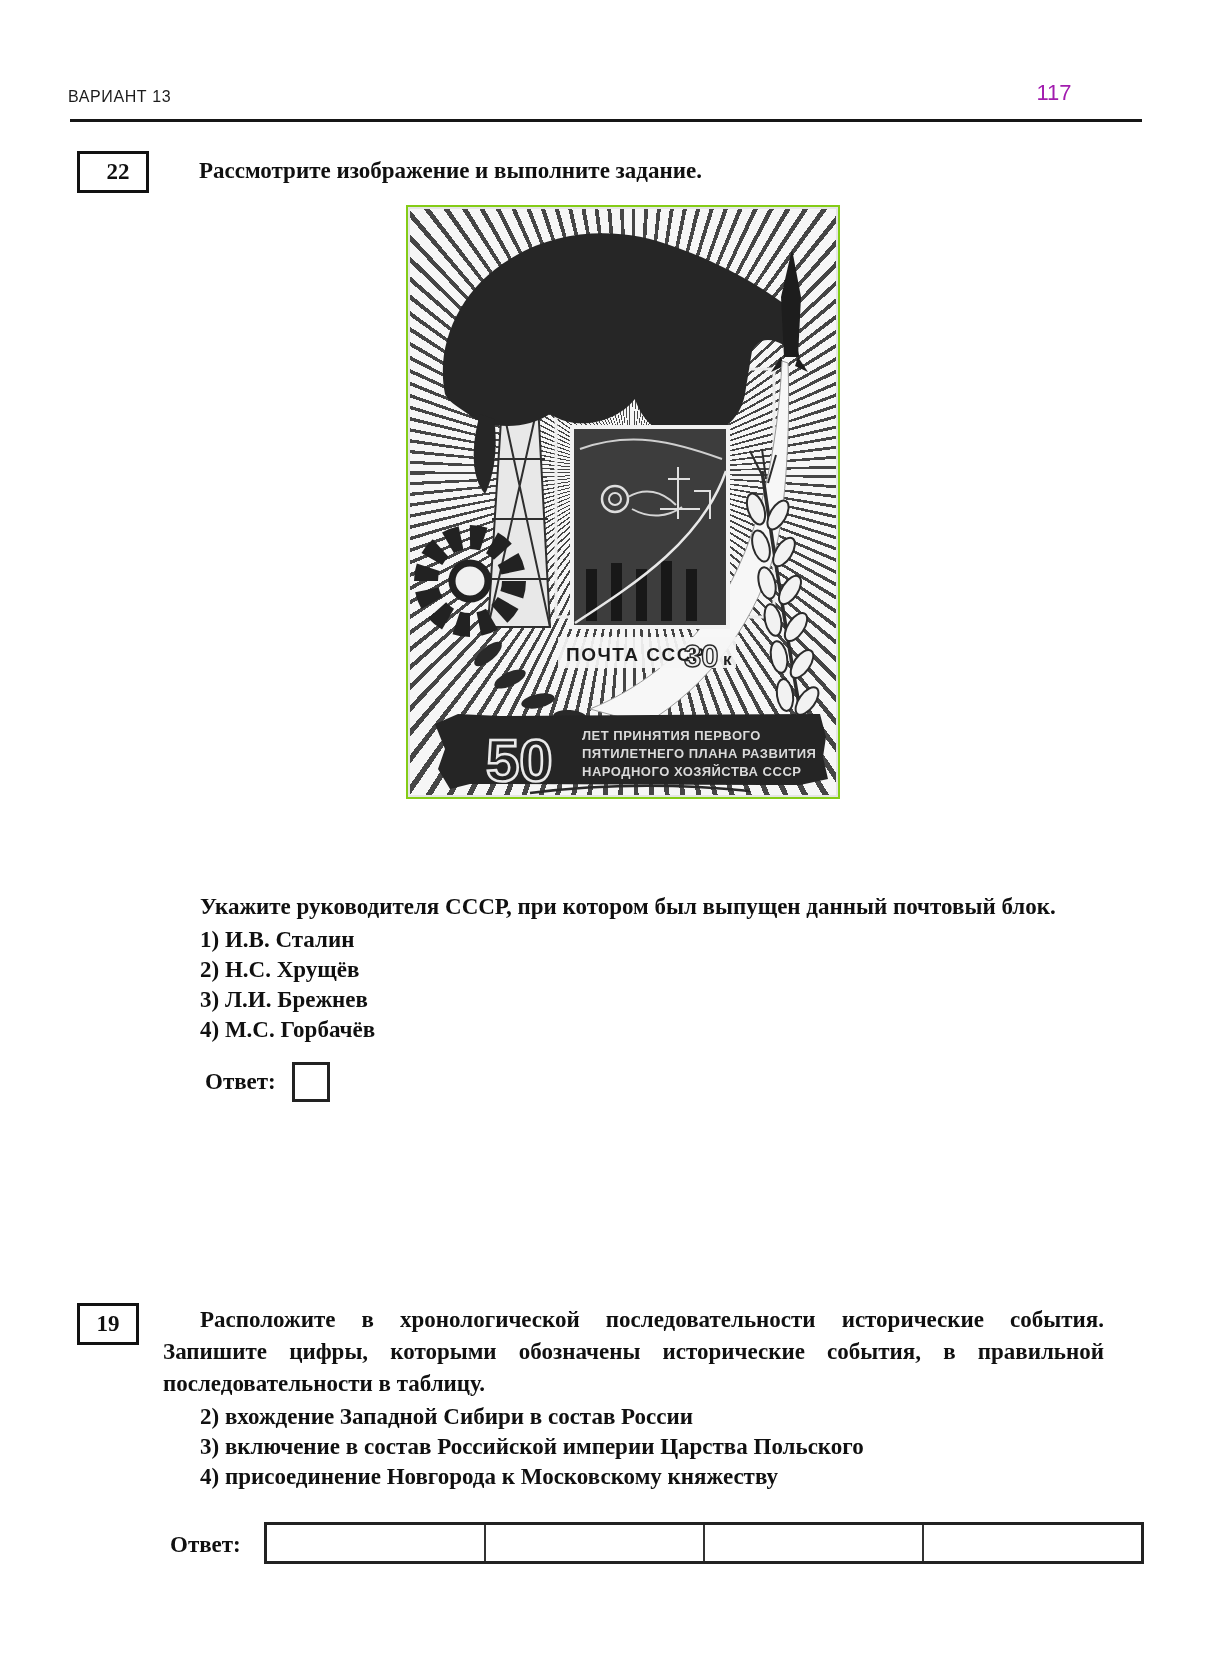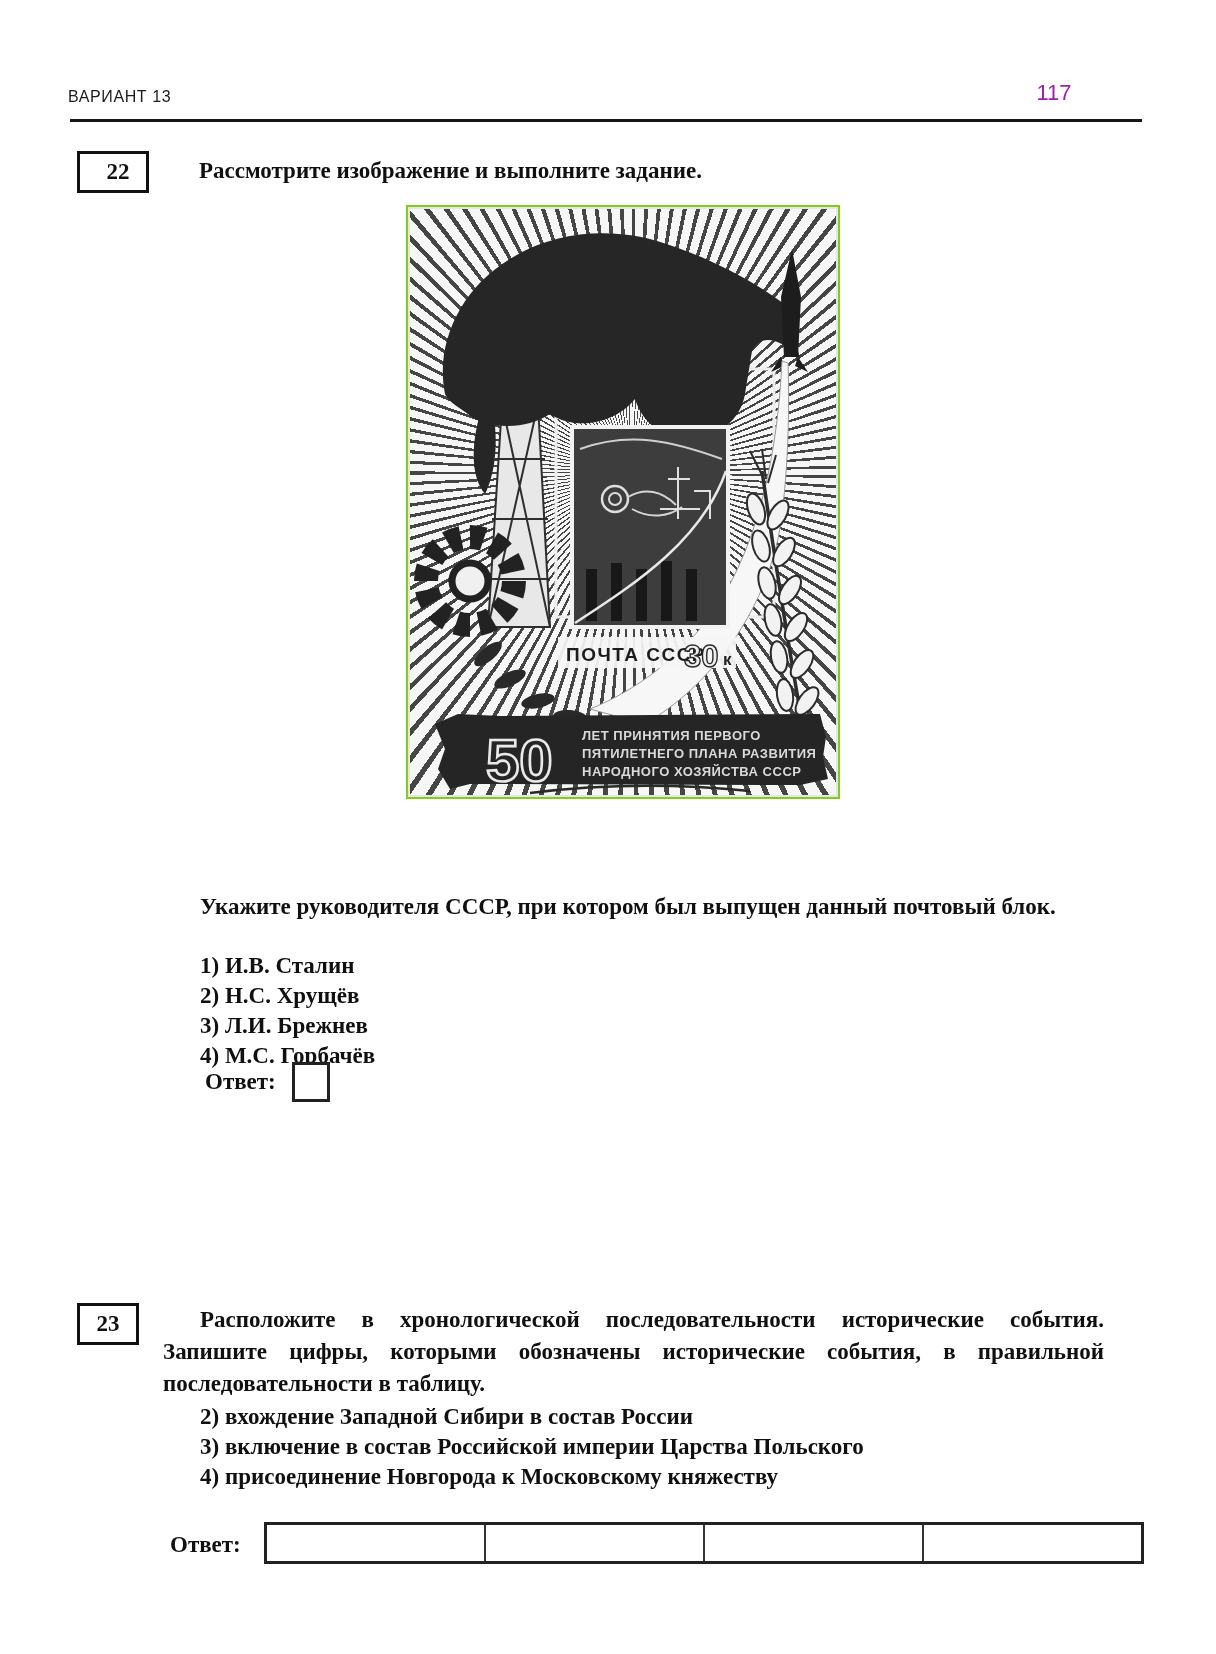--- a/index.html
+++ b/index.html
@@ -166,35 +166,35 @@
         <text x="172" y="549" style="font-family:'Liberation Sans','DejaVu Sans',sans-serif;font-size:13px;font-weight:bold;letter-spacing:.5px;fill:#dadada;">ПЯТИЛЕТНЕГО ПЛАНА РАЗВИТИЯ</text>
         <text x="172" y="567" style="font-family:'Liberation Sans','DejaVu Sans',sans-serif;font-size:13px;font-weight:bold;letter-spacing:.5px;fill:#dadada;">НАРОДНОГО ХОЗЯЙСТВА СССР</text>
       </g>
 
       <path d="M120,584 C200,574 280,576 340,582 M150,592 C220,585 290,587 350,592" stroke="#2a2a2a" stroke-width="2.5" fill="none"></path>
     </svg>
   </div>
 
   <div class="para body-text" style="top:891px;">Укажите руководителя СССР, при котором был выпущен данный почто­вый блок.</div>
 
-  <div class="option-list body-text" style="top:951px;">
+  <div class="option-list body-text" style="top:925px;">
     <div>1) И.В. Сталин</div>
     <div>2) Н.С. Хрущёв</div>
     <div>3) Л.И. Брежнев</div>
     <div>4) М.С. Горбачёв</div>
   </div>
 
   <div class="answer-row" style="left:205px;top:1062px;">
     <span class="body-text">Ответ:</span>
     <span class="answer-cell-box"></span>
   </div>
 
 
   <div class="qnum-box" style="top:1303px;">
-    <span>23</span>
+    <span>19</span>
   </div>
   <div class="para body-text" style="top:1304px;line-height:32px;">Расположите в хронологической последовательности исторические собы­тия. Запишите цифры, которыми обозначены исторические события, в пра­вильной последовательности в таблицу.</div>
 
   <div class="option-list body-text" style="top:1402px;">
     <div>2) вхождение Западной Сибири в состав России</div>
     <div>3) включение в состав Российской империи Царства Польского</div>
     <div>4) присоединение Новгорода к Московскому княжеству</div>
   </div>
 
   <div class="body-text" style="position:absolute;left:170px;top:1532px;">Ответ:</div>

